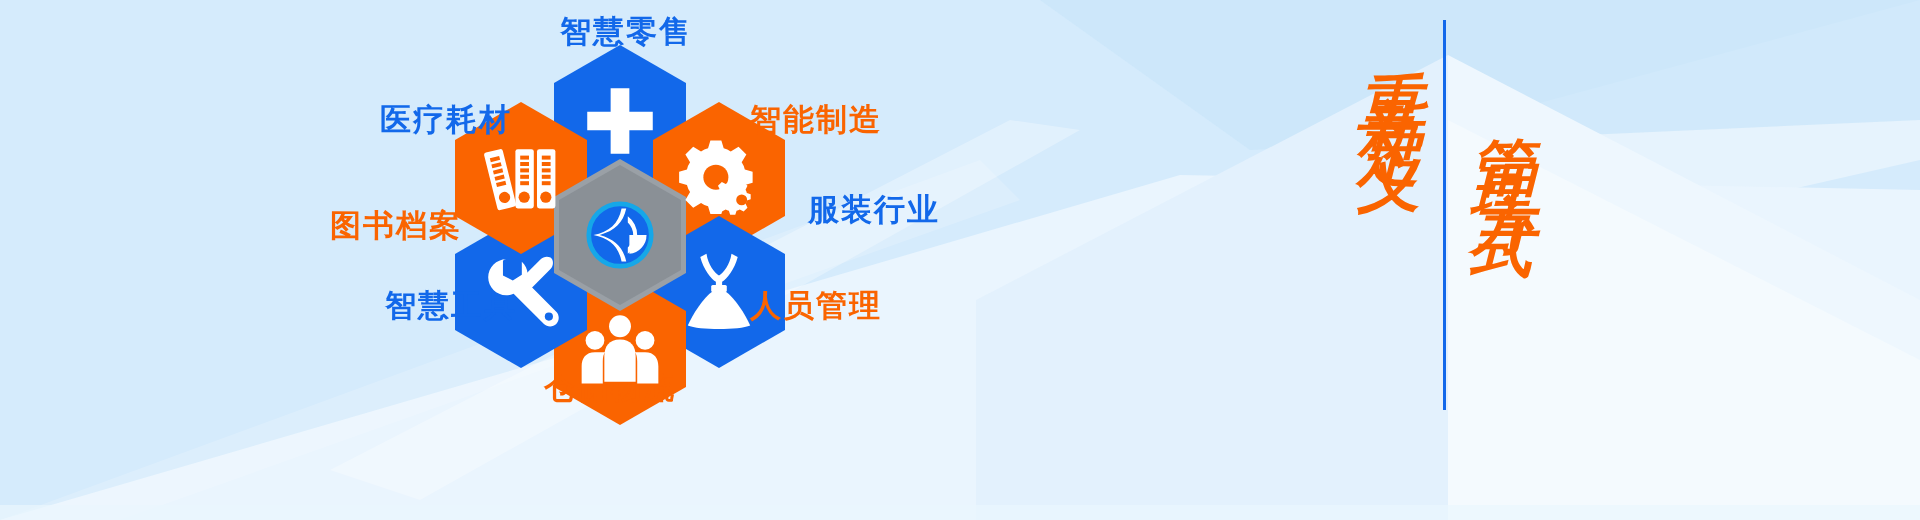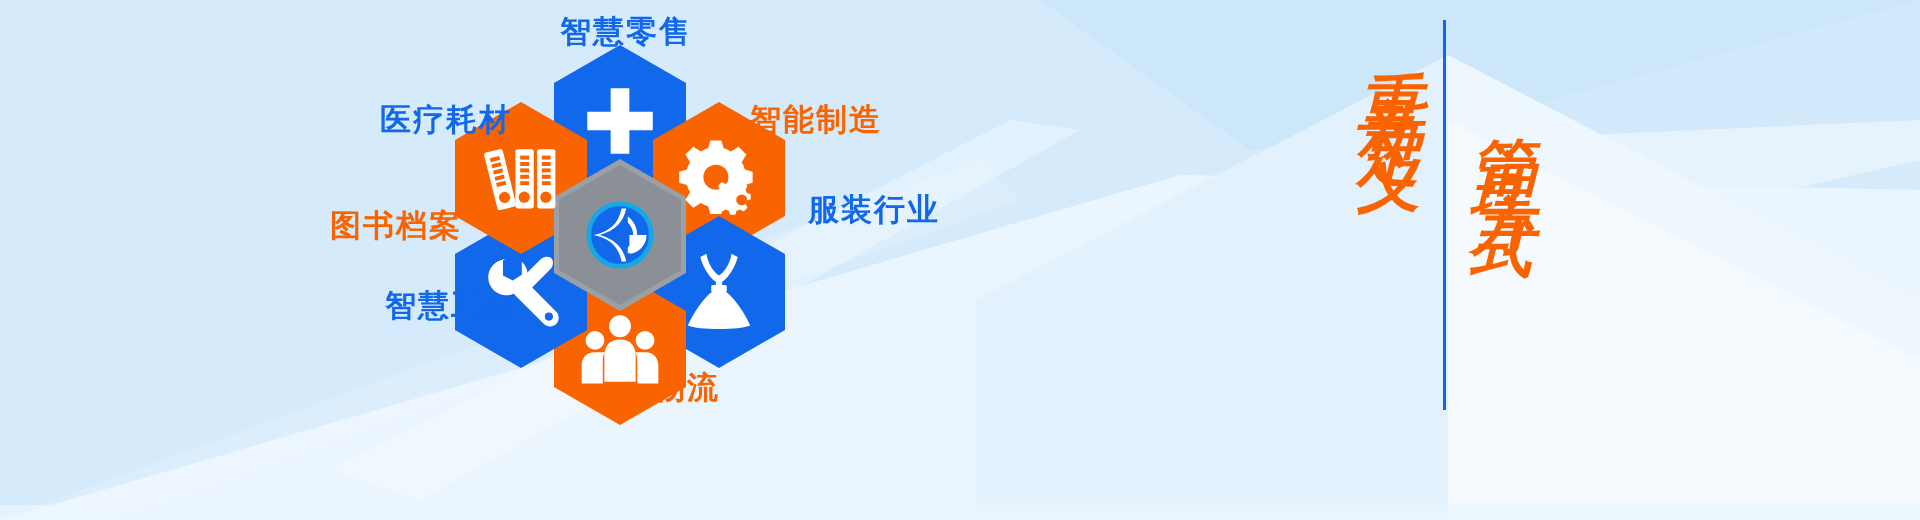--- a/index.html
+++ b/index.html
@@ -55,21 +55,21 @@
   .lbl.blue{color:#1268ea;}
   .lbl.orange{color:#fa6400;}
 
   .lbl-retail      {left:560px;top:16px;}
   .lbl-medical     {left:380px;top:104px;text-align:left;}
   .lbl-manufacture {left:750px;top:104px;}
   .lbl-books       {left:330px;top:194px;margin-top:16px;}
   .lbl-apparel     {left:808px;top:194px;}
   .lbl-tools       {left:385px;top:290px;}
   .lbl-personnel   {left:750px;top:290px;}
-  .lbl-logistics   {left:588px;top:372px;}
+  .lbl-logistics   {left:544px;top:372px;}
 
   
   .calli{
     position:absolute;
     color:#fa6400;
     font-family:"DejaVu Serif","Liberation Serif",serif;
     font-size:62px;font-weight:bold;
     writing-mode:vertical-rl;
     text-orientation:upright;
     letter-spacing:26px;
@@ -236,19 +236,20 @@
       </div>
     </div>
   </div>
 
   <div class="lbl blue   lbl-retail">智慧零售</div>
   <div class="lbl blue   lbl-medical">医疗耗材</div>
   <div class="lbl orange lbl-manufacture">智能制造</div>
   <div class="lbl orange lbl-books">图书档案</div>
   <div class="lbl blue   lbl-tools">智慧工具</div>
   <div class="lbl blue   lbl-apparel">服装行业</div>
+  <div class="lbl orange lbl-personnel">人员管理</div>
   <div class="lbl orange lbl-logistics">仓储物流</div>
 
   <div class="calli calli-left">重新定义</div>
   <div class="divider"></div>
   <div class="calli calli-right">管理方式</div>
 
 </div>
 
 </body></html>

